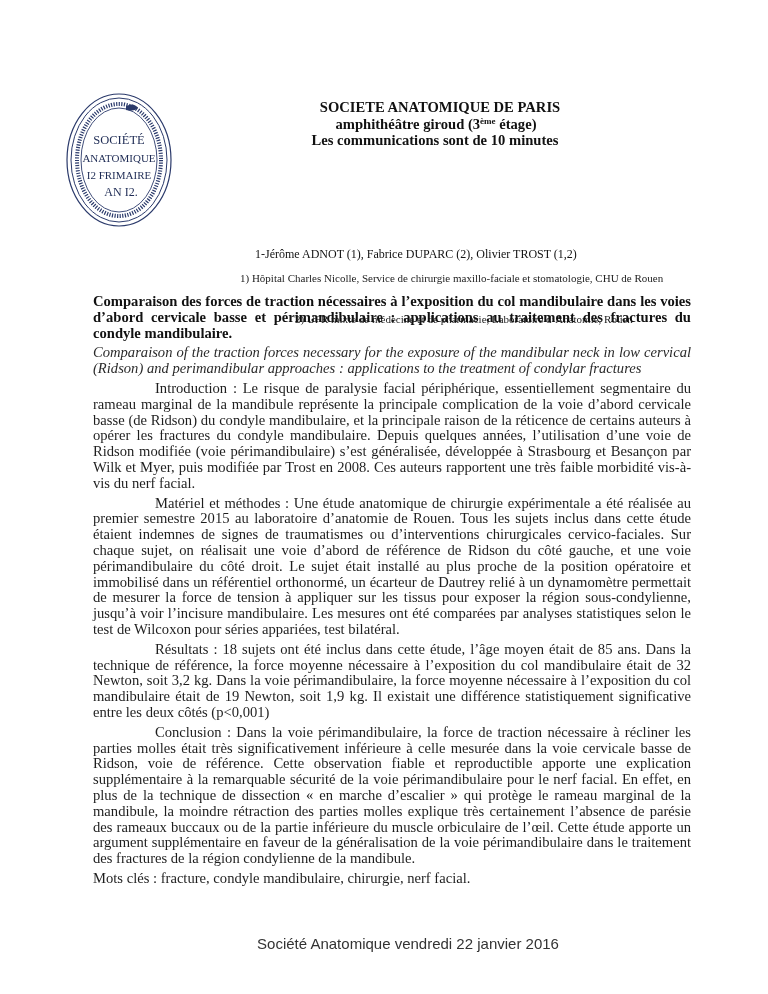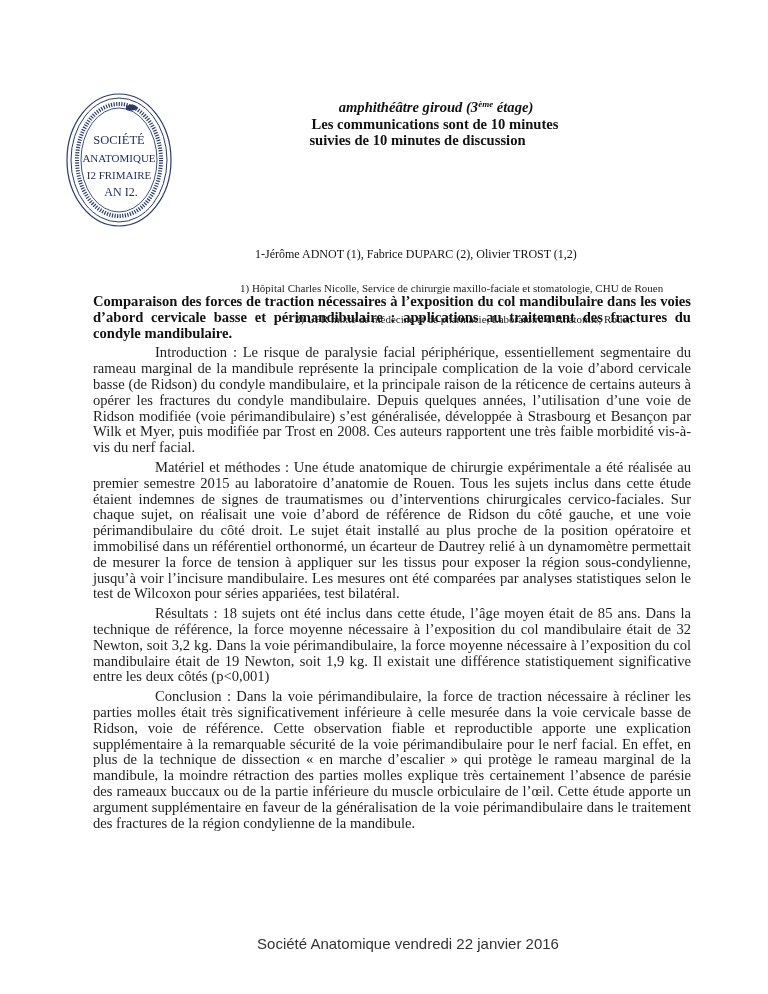--- a/index.html
+++ b/index.html
@@ -3,28 +3,28 @@
   <meta charset="utf-8">
   <style>
     html, body { margin: 0; padding: 0; background: #ffffff; }
     body { width: 768px; height: 994px; position: relative; overflow: hidden; font-family: "Liberation Serif", serif; color: #1a1a1a; }
     .logo { position: absolute; left: 64px; top: 90px; width: 110px; height: 140px; }
     .header { position: absolute; left: 270px; top: 99px; width: 310px; text-align: center; font-weight: bold; font-size: 14.6px; line-height: 16.6px; color: #111; }
     .header .line { white-space: nowrap; display: block; }
     .header .l1 { margin-left: 30px; }
     .header .l2 { margin-left: -3px; }
     .header .l3 { margin-left: 22px; }
-    .header .l4 { margin-left: 22px; font-style: italic; }
+    .header .l4 { margin-left: 22px; }
     .header .l5 { margin-left: 22px; }
     .header .l6 { margin-left: 20px; text-align: center; }
     .header .l7 { margin-left: -15px; }
     sup { font-size: 9px; line-height: 0; vertical-align: 5px; }
     .authors { position: absolute; left: 255px; top: 245px; font-size: 12px; line-height: 18px; white-space: nowrap; color: #111; }
     .affil { position: absolute; font-size: 11px; line-height: 13px; white-space: nowrap; color: #222; }
-    .affil.a1 { left: 240px; top: 282px; }
+    .affil.a1 { left: 240px; top: 272px; }
     .affil.a2 { left: 295px; top: 277px; margin-top: 36px; }
     .body { position: absolute; left: 89px; top: 290px; width: 606px; font-size: 14.6px; line-height: 15.8px; text-align: justify; color: #1e1e1e; }
     .title { font-weight: bold; color: #111; }
     .en-title { font-style: italic; color: #2a2a2a; }
     .para { text-indent: 62px; }
     .para, .title, .en-title, .keywords { margin: 4px; }
     .footer { position: absolute; left: 0; width: 768px; top: 935px; text-align: center; font-family: "Liberation Sans", sans-serif; font-size: 15px; color: #333; padding-left: 24px; }
   </style>
 </head>
 <body>
@@ -35,30 +35,32 @@
   <ellipse cx="55" cy="70" rx="42" ry="56" fill="none" stroke="#2b3a6b" stroke-width="4" stroke-dasharray="1.2 1.4"></ellipse>
   <ellipse cx="55" cy="70" rx="38" ry="52" fill="none" stroke="#2b3a6b" stroke-width="0.9"></ellipse>
   <path d="M 62 16 q 8 -4 12 2 q -4 4 -12 2 z" fill="#2b3a6b"></path>
   <text x="55" y="54" text-anchor="middle" font-family="Liberation Serif, serif" font-size="12.5" fill="#1f2c55">SOCIÉTÉ</text>
   <text x="55" y="72" text-anchor="middle" font-family="Liberation Serif, serif" font-size="11" fill="#1f2c55">ANATOMIQUE</text>
   <text x="55" y="89" text-anchor="middle" font-family="Liberation Serif, serif" font-size="11" fill="#1f2c55">I2 FRIMAIRE</text>
   <text x="57" y="106" text-anchor="middle" font-family="Liberation Serif, serif" font-size="12" fill="#1f2c55">AN I2.</text>
 </svg>
 
 <div class="header">
+  <span class="line l1">SOCIETE ANATOMIQUE DE PARIS</span>
   <span class="line l4"><span>amphithéâtre  giroud (3</span><sup>ème</sup><span> étage)</span></span>
   <span class="line l6">Les communications sont de 10 minutes</span>
-  <span class="line l7">suivies de 10 minutes de discussion</span>
 </div>
 
 <div class="authors">1-Jérôme ADNOT (1), Fabrice DUPARC (2), Olivier TROST (1,2)</div>
 <div class="affil a1">1) Hôpital Charles  Nicolle, Service de chirurgie maxillo-faciale et stomatologie, CHU de Rouen</div>
 <div class="affil a2">2) UFR mixte de médecine et de pharmacie, Laboratoire d’Anatomie, Rouen</div>
 
 <div class="body">
   <p class="title">Comparaison des forces de traction nécessaires à l’exposition  du col mandibulaire dans les voies d’abord cervicale basse et périmandibulaire : applications au traitement des fractures du condyle mandibulaire.</p>
+  <p class="en-title">Comparaison  of the traction forces necessary for the exposure of the mandibular neck in low cervical (Ridson) and perimandibular approaches : applications to the treatment of condylar fractures</p>
   <p class="para">Introduction : Le risque de paralysie facial  périphérique, essentiellement segmentaire du rameau marginal de la mandibule représente la principale complication de la voie d’abord cervicale basse (de Ridson) du condyle mandibulaire, et  la principale  raison de  la réticence de certains auteurs à opérer les fractures du condyle mandibulaire. Depuis quelques années, l’utilisation d’une voie de Ridson modifiée (voie périmandibulaire) s’est généralisée, développée à Strasbourg et Besançon par Wilk et Myer, puis modifiée par Trost en  2008. Ces auteurs rapportent une très faible morbidité vis-à-vis du nerf facial.</p>
   <p class="para">Matériel et méthodes : Une étude anatomique de chirurgie expérimentale a été réalisée au premier semestre 2015 au laboratoire d’anatomie de Rouen. Tous les sujets inclus dans cette étude étaient indemnes de signes de traumatismes ou d’interventions chirurgicales cervico-faciales. Sur chaque sujet, on réalisait une voie d’abord de référence de Ridson  du côté gauche, et une voie périmandibulaire du côté droit. Le sujet était installé au plus proche de la position opératoire et immobilisé dans un référentiel orthonormé, un écarteur de Dautrey relié à un dynamomètre permettait de mesurer la force de tension à appliquer sur les tissus pour exposer la région sous-condylienne, jusqu’à voir l’incisure mandibulaire. Les mesures ont été comparées par analyses statistiques selon le test de Wilcoxon pour séries appariées, test bilatéral.</p>
   <p class="para">Résultats : 18 sujets ont été inclus dans cette étude, l’âge moyen était de 85 ans. Dans la technique de référence, la force moyenne nécessaire à l’exposition du col mandibulaire était de 32 Newton, soit 3,2 kg. Dans la voie périmandibulaire, la force moyenne nécessaire  à l’exposition du col mandibulaire était de 19 Newton, soit 1,9 kg. Il existait une différence statistiquement significative  entre les deux côtés (p&lt;0,001)</p>
   <p class="para">Conclusion : Dans la voie périmandibulaire, la force de traction nécessaire à récliner les parties molles était très significativement inférieure à celle mesurée dans la voie cervicale basse de Ridson, voie de référence. Cette observation fiable et reproductible apporte une explication supplémentaire à la remarquable sécurité de la voie périmandibulaire pour le nerf facial. En effet, en plus de la technique de dissection « en marche d’escalier » qui protège le rameau  marginal de la mandibule, la moindre rétraction des parties molles explique très certainement l’absence de parésie des rameaux buccaux ou de la partie inférieure du muscle orbiculaire de l’œil. Cette étude apporte un argument supplémentaire en faveur de la généralisation de la voie périmandibulaire dans le traitement des fractures de la région condylienne de la mandibule.</p>
+  <p class="keywords">Mots clés : fracture, condyle mandibulaire, chirurgie, nerf facial.</p>
 </div>
 
 <div class="footer">Société Anatomique vendredi 22 janvier 2016</div>
 
 </body></html>

